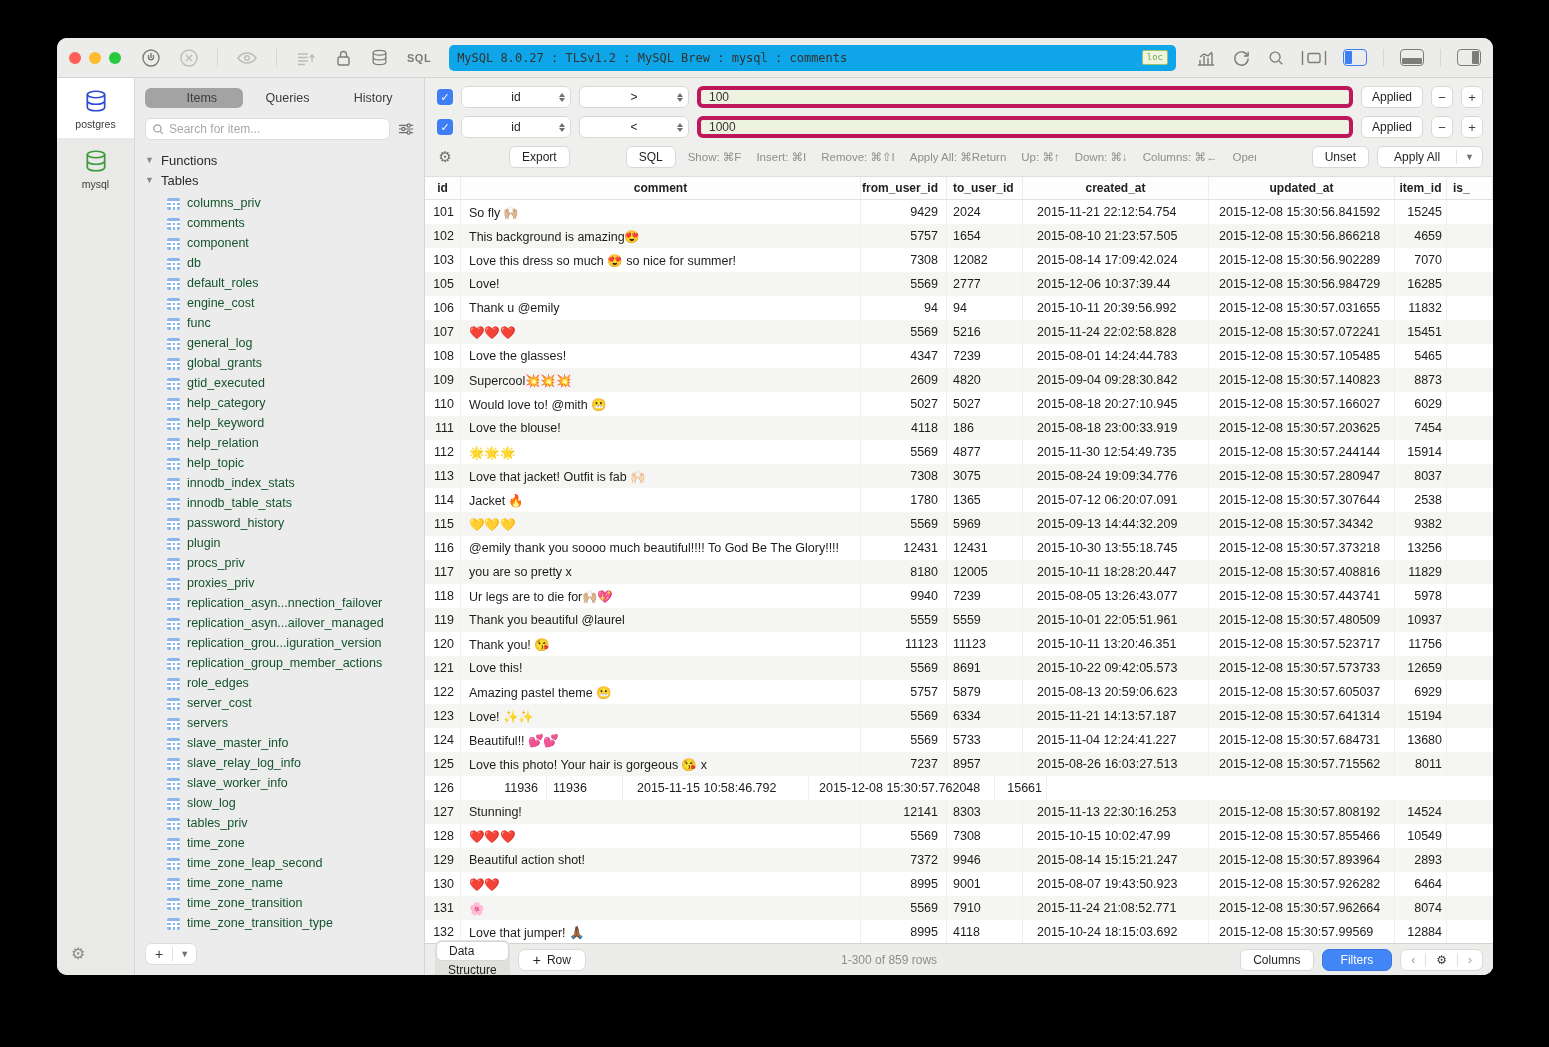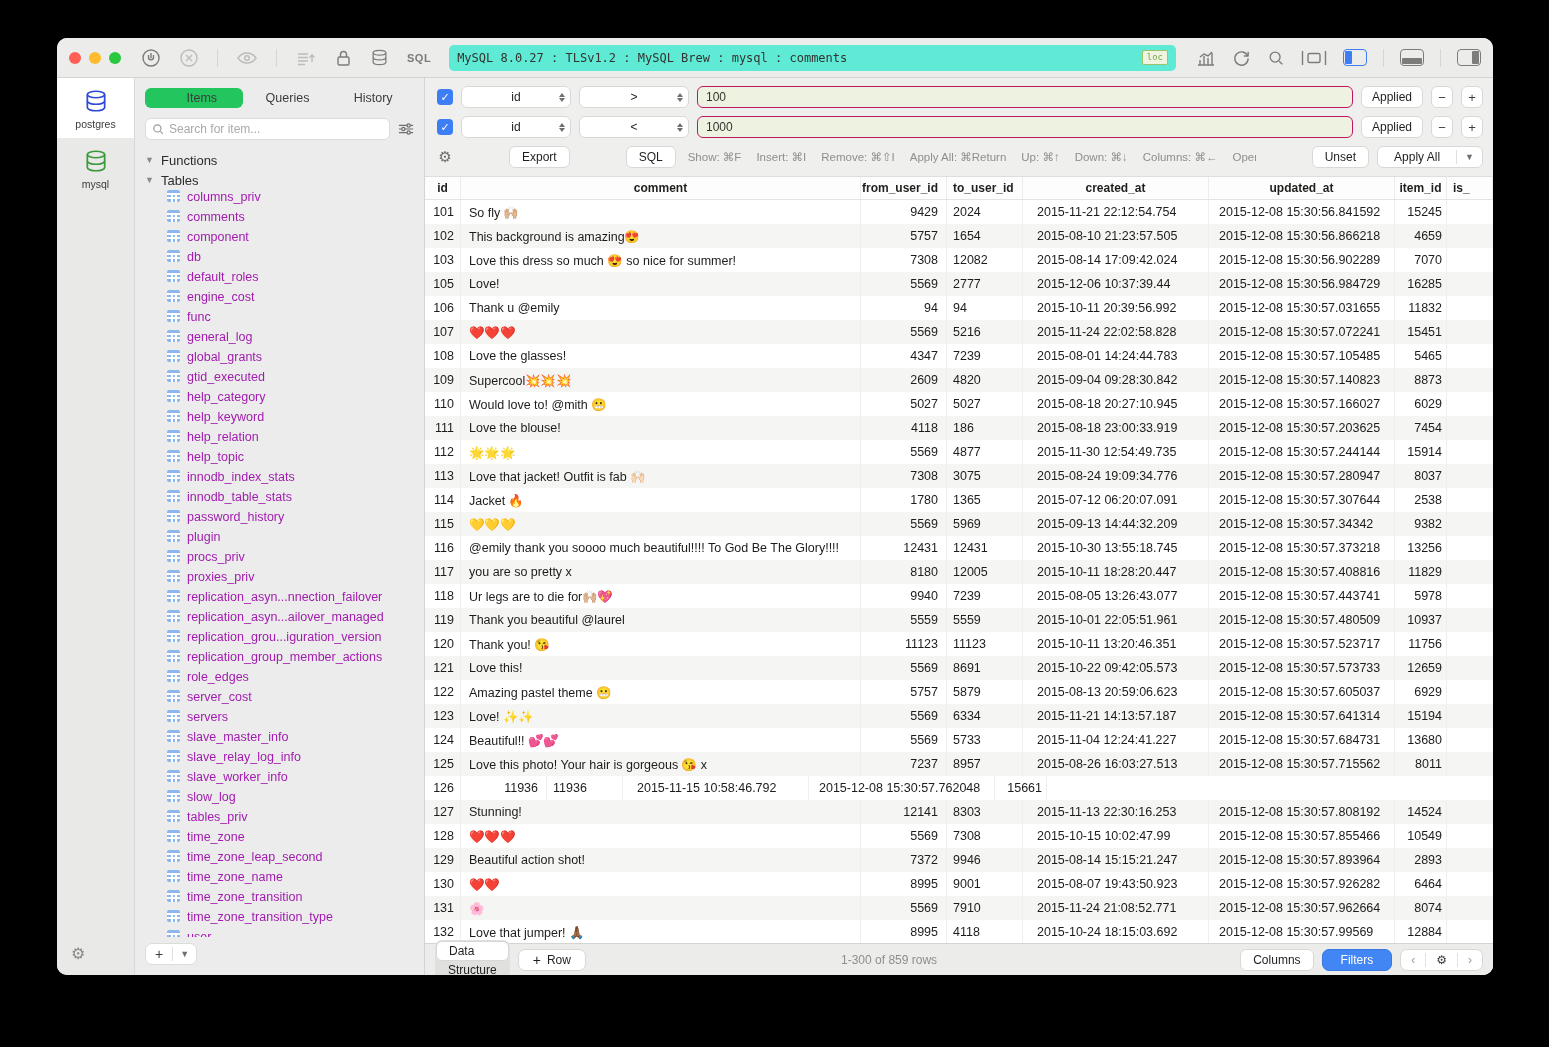--- a/index.html
+++ b/index.html
@@ -9,21 +9,21 @@
   
   .titlebar{ height:40px; background:#ececea; border-bottom:1px solid #d4d4d2; display:flex; align-items:center; padding:0 12px; gap:10px; flex:none; }
   .traffic{ display:flex; gap:8px; margin-right:10px; }
   .light{ width:12px; height:12px; border-radius:50%; }
   .light.red{ background:#ff5f57; } .light.yellow{ background:#febc2e; } .light.green{ background:#28c840; }
   .tb-icons{ display:flex; align-items:center; gap:18px; margin-right:8px; }
   .tb-icon{ color:#7c7c7a; display:flex; align-items:center; }
   .tb-icon.dim{ color:#bcbcba; }
   .tb-sep{ width:1px; height:18px; background:#d6d6d4; }
   .sql-label{ font-size:11px; font-weight:700; color:#7c7c7a; letter-spacing:.5px; }
-  .conn-title{ flex:1; height:26px; background:#5eead4; border-radius:5px; display:flex; align-items:center; padding:0 8px; font-family:"DejaVu Sans Mono", monospace; font-size:12px; color:#33332f; }
+  .conn-title{ flex:1; height:26px; background:#0ea5e9; border-radius:5px; display:flex; align-items:center; padding:0 8px; font-family:"DejaVu Sans Mono", monospace; font-size:12px; color:#33332f; }
   .conn-title .text{ flex:1; white-space:nowrap; overflow:hidden; }
   .loc-badge{ font-size:9px; color:#7aa84e; border:1px solid #9cc26e; border-radius:2px; padding:0 4px; line-height:13px; background:#eef4e0; }
   .tb-right{ display:flex; align-items:center; gap:16px; margin-left:10px; }
   .panel-ico{ width:24px; height:17px; border:1.5px solid #7c7c7a; border-radius:4px; position:relative; overflow:hidden; }
   .panel-ico.active{ border-color:#3d7df5; }
   .panel-ico .fill{ position:absolute; background:#7c7c7a; }
   .panel-ico.active .fill{ background:#3d7df5; }
   .fill.left{ left:1px; top:1px; bottom:1px; width:7px; border-radius:1px; }
   .fill.bottom{ left:1px; right:1px; bottom:1px; height:6px; border-radius:1px; }
   .fill.right{ right:1px; top:1px; bottom:1px; width:7px; border-radius:1px; }
@@ -34,49 +34,49 @@
   .rail-item{ width:100%; padding:10px 0 8px; display:flex; flex-direction:column; align-items:center; gap:4px; cursor:default; }
   .rail-item.selected{ background:#ffffff; }
   .rail-item .db-ico{ width:26px; height:26px; }
   .rail-item .db-ico.blue{ color:#2f4bd6; } .rail-item .db-ico.green{ color:#3c9a3c; }
   .rail-label{ font-size:10.5px; color:#3c3c3a; }
   .rail-gear{ margin-top:auto; padding:10px 0 12px 14px; color:#8a8a88; font-size:16px; }
 
   .sidebar{ width:290px; background:#ececec; border-right:1px solid #d4d4d2; display:flex; flex-direction:column; flex:none; }
   .side-tabs{ display:flex; align-items:center; padding:10px 10px 6px; gap:4px; }
   .side-tab{ flex:1; text-align:center; font-size:12.5px; color:#3c3c3a; padding:3px 0; border-radius:6px; }
-  .side-tab.active{ background:#22c55e;padding-left:16px; }
+  .side-tab.active{ background:#a3a3a3;padding-left:16px; }
   .side-search-row{ display:flex; align-items:center; gap:8px; padding:4px 10px 8px; }
   .search-field{ flex:1; height:22px; background:#fff; border:1px solid #dcdcda; border-radius:6px; display:flex; align-items:center; padding:0 6px; gap:5px;text-align:center; }
   .search-field .ph{ font-size:12px; color:#a9a9a7; }
   .filter-lines{ color:#6f6f6d; }
   .tree{ flex:1; overflow:hidden; padding:2px 0 0 10px; }
   .tree-group{ display:flex; align-items:center; gap:6px; height:20px; font-size:13px; color:#2c2c2a; }
   .tree-group .chev{ font-size:9px; color:#8a8a88; width:10px; }
-  .tree-item{ display:flex; align-items:flex-start; gap:7px; height:20px; padding-left:22px; font-size:12.5px; color:#a21caf; white-space:nowrap; }
+  .tree-item{ display:flex; align-items:flex-end; gap:7px; height:20px; padding-left:22px; font-size:12.5px; color:#14532d; white-space:nowrap; }
   .grid-ico{ width:13px; height:12px; border-radius:2px; background:#8db6ee; position:relative; flex:none; overflow:hidden; }
   .grid-ico:before{ content:""; position:absolute; left:0; right:0; top:3px; height:1.5px; background:#fff; box-shadow:0 4px 0 #fff; }
   .grid-ico:after{ content:""; position:absolute; top:3px; bottom:0; left:4px; width:1.5px; background:#fff; box-shadow:4px 0 0 #fff; }
   .side-bottom{ padding:6px 10px 10px; }
   .add-split{ display:inline-flex; align-items:center; background:#fff; border:1px solid #dcdcda; border-radius:7px; height:22px; overflow:hidden; }
   .add-split .plus{ padding:0 9px; font-size:14px; color:#3c3c3a; }
   .add-split .divider{ width:1px; height:14px; background:#e0e0de; }
   .add-split .chev{ padding:0 7px; font-size:9px; color:#6f6f6d; }
 
   
   .main{ flex:1; display:flex; flex-direction:column; min-width:0; background:#fff; }
   .filter-panel{ background:#efefed; border-bottom:1px solid #dededd; padding:8px 10px 8px 12px; flex:none; }
   .filter-row{ display:flex; align-items:center; gap:8px; height:22px; margin-bottom:8px; }
   .chk{ width:16px; height:16px; border-radius:4px; background:#3d7df5; color:#fff; font-size:11px; display:flex; align-items:center; justify-content:center; flex:none; }
   .pill-select{ width:110px; height:22px; background:#fff; border:1px solid #d8d8d6; border-radius:6px; display:flex; align-items:center; justify-content:center; position:relative; font-size:12px; color:#1f1f1d; flex:none; }
   .pill-select .stepper{ position:absolute; right:5px; display:flex; flex-direction:column; gap:1px; }
   .stepper i{ width:0; height:0; border-left:3.5px solid transparent; border-right:3.5px solid transparent; }
   .stepper i.up{ border-bottom:4px solid #6f6f6d; }
   .stepper i.down{ border-top:4px solid #6f6f6d; }
-  .val-input{ flex:1; height:22px; background:#eef3e1; border:1px solid #be185d; border-radius:6px; display:flex; align-items:center; padding:0 8px; font-size:12px; color:#33332f; }
+  .val-input{ flex:1; height:22px; background:#eef3e1; border:4px solid #be185d; border-radius:6px; display:flex; align-items:center; padding:0 8px; font-size:12px; color:#33332f; }
   .applied-btn{ height:22px; background:#fff; border:1px solid #d8d8d6; border-radius:6px; padding:0 10px; font-size:12px; color:#1f1f1d; display:flex; align-items:center; flex:none; }
   .round-btn{ width:22px; height:22px; background:#fff; border:1px solid #d8d8d6; border-radius:6px; font-size:13px; color:#3c3c3a; display:flex; align-items:center; justify-content:center; flex:none; }
   .shortcut-row{ display:flex; align-items:center; gap:8px; height:22px; margin-bottom:0; }
   .gear-sm{ color:#6f6f6d; font-size:15px; width:16px; text-align:center; }
   .flat-btn{ height:22px; background:#fff; border:1px solid #d8d8d6; border-radius:6px; padding:0 12px; font-size:12px; color:#1f1f1d; display:flex; align-items:center; flex:none;margin-left:48px; }
   .hints{ flex:1; display:flex; gap:15px; overflow:hidden; white-space:nowrap; margin-left:4px; }
   .hints span{ font-size:11.5px; color:#8e8e8c; }
   .applyall-btn{ height:22px; background:#fff; border:1px solid #d8d8d6; border-radius:6px; display:flex; align-items:center; flex:none; }
   .applyall-btn .lbl{ padding:0 16px; font-size:12px; color:#1f1f1d; }
   .applyall-btn .divider{ width:1px; height:14px; background:#e0e0de; }

